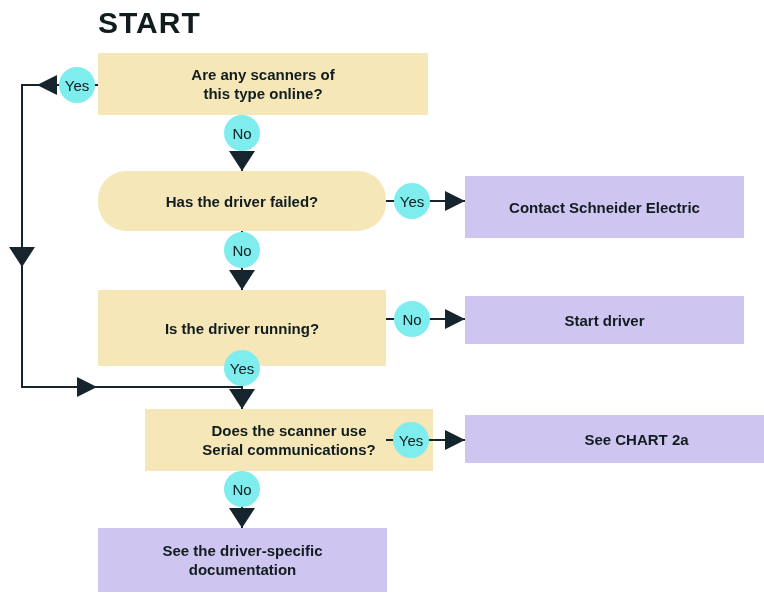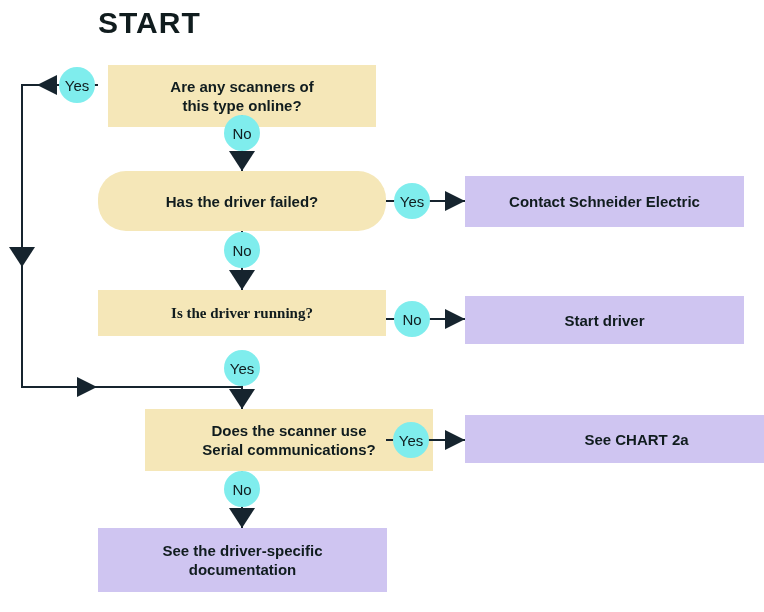--- a/index.html
+++ b/index.html
@@ -96,28 +96,28 @@
   <div class="arrow arrow-down" style="left:229px; top:270px;"></div>
   <div class="arrow arrow-down" style="left:229px; top:389px;"></div>
   <div class="arrow arrow-down" style="left:229px; top:508px;"></div>
   <div class="arrow arrow-right" style="left:445px; top:191px;"></div>
   <div class="arrow arrow-right" style="left:445px; top:309px;"></div>
   <div class="arrow arrow-right" style="left:445px; top:430px;"></div>
   <div class="arrow arrow-left" style="left:37px; top:75px;"></div>
   <div class="arrow arrow-down" style="left:9px; top:247px;"></div>
   <div class="arrow arrow-right" style="left:77px; top:377px;"></div>
 
-  <div class="node question" style="left:108px; top:53px; width:268px; height:62px;margin-top:12px;">Are any scanners of
+  <div class="node question" style="left:98px; top:53px; width:330px; height:62px;">Are any scanners of
 this type online?</div>
   <div class="node question" style="left:98px; top:171px; width:288px; height:60px;border-radius:28px;">Has the driver failed?</div>
-  <div class="node question" style="left:98px; top:290px; width:288px; height:46px;font-family:Liberation Serif, serif;">Is the driver running?</div>
+  <div class="node question" style="left:98px; top:290px; width:288px; height:76px;">Is the driver running?</div>
   <div class="node question" style="left:98px; top:409px; width:288px; height:62px;margin-left:47px;">Does the scanner use
 Serial communications?</div>
 
-  <div class="node action" style="left:465px; top:176px; width:279px; height:51px;">Contact Schneider Electric</div>
+  <div class="node action" style="left:465px; top:176px; width:279px; height:62px;">Contact Schneider Electric</div>
   <div class="node action" style="left:465px; top:296px; width:279px; height:48px;">Start driver</div>
   <div class="node action" style="left:465px; top:415px; width:279px; height:48px;padding-left:32px;">See CHART 2a</div>
   <div class="node action" style="left:98px; top:528px; width:289px; height:64px;">See the driver-specific
 documentation</div>
 
   <div class="edge-label" style="left:59px; top:67px;">Yes</div>
   <div class="edge-label" style="left:224px; top:115px;">No</div>
   <div class="edge-label" style="left:394px; top:183px;">Yes</div>
   <div class="edge-label" style="left:224px; top:232px;">No</div>
   <div class="edge-label" style="left:394px; top:301px;">No</div>

